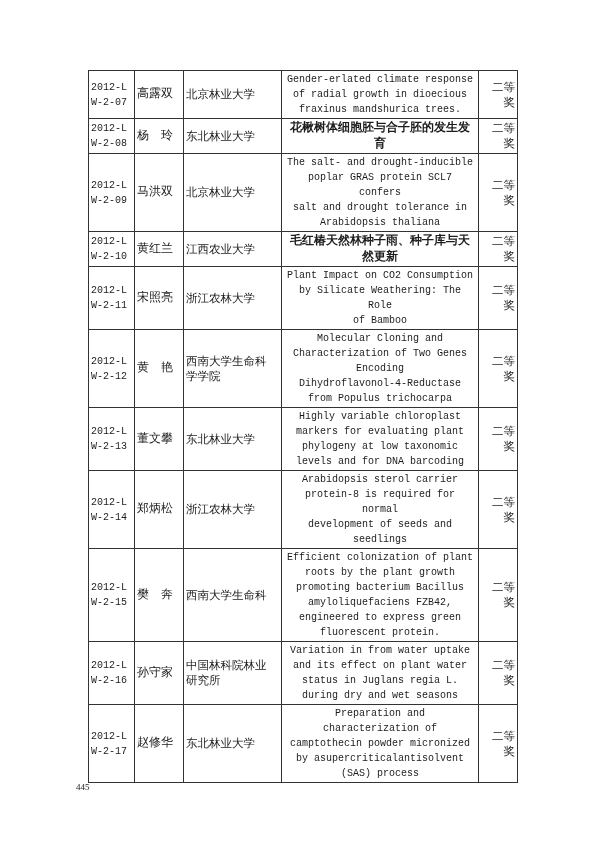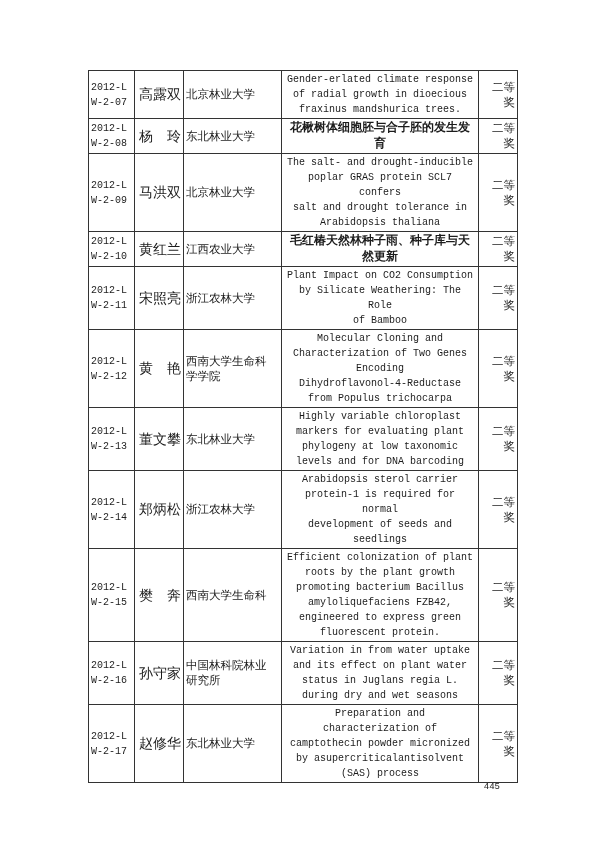--- a/index.html
+++ b/index.html
@@ -44,24 +44,23 @@
   col.c-award{ width: 39px; }
 
   td.id {
     text-align: left;
     font-size: 10px;
     line-height: 15px;
     padding-left: 3px;
     letter-spacing: 0px;
   }
   td.name {
-    text-align: right;
-    font-size: 14px;
-    line-height: 15px;
-    font-family: Liberation Serif, serif;
+    text-align: left;
+    font-size: 12px;
+    line-height: 15px;
   }
   td.inst {
     text-align: left;
     font-size: 11.5px;
     line-height: 15px;
   }
   td.title {
     text-align: center;
     font-size: 10px;
     line-height: 15px;
@@ -72,27 +71,27 @@
     line-height: 16px;
     font-weight: bold;
   }
   td.award {
     text-align: right;
     font-size: 11.5px;
     line-height: 15px;
   }
   .page-number {
     position: absolute;
-    left: 100px;
+    left: 76px;
     top: 782px;
     width: 400px;
-    text-align: right;
+    text-align: left;
     font-size: 9px;
     color: var(--text);
-    font-family: Liberation Mono, monospace;
+    font-family: Liberation Serif, serif;
   }
 </style>
 </head>
 <body>
 
 <div class="page">
 
   <table class="awards">
     <colgroup>
       <col class="c-id">
@@ -181,21 +180,21 @@
 levels and for DNA barcoding</td>
         <td class="award">二等
 奖</td>
       </tr>
       <tr>
         <td class="id">2012-L
 W-2-14</td>
         <td class="name">郑炳松</td>
         <td class="inst">浙江农林大学</td>
         <td class="title">Arabidopsis sterol carrier
-protein-1 is required for normal
+protein-8 is required for normal
 development of seeds and
 seedlings</td>
         <td class="award">二等
 奖</td>
       </tr>
       <tr>
         <td class="id">2012-L
 W-2-15</td>
         <td class="name">樊　奔</td>
         <td class="inst">西南大学生命科</td>

